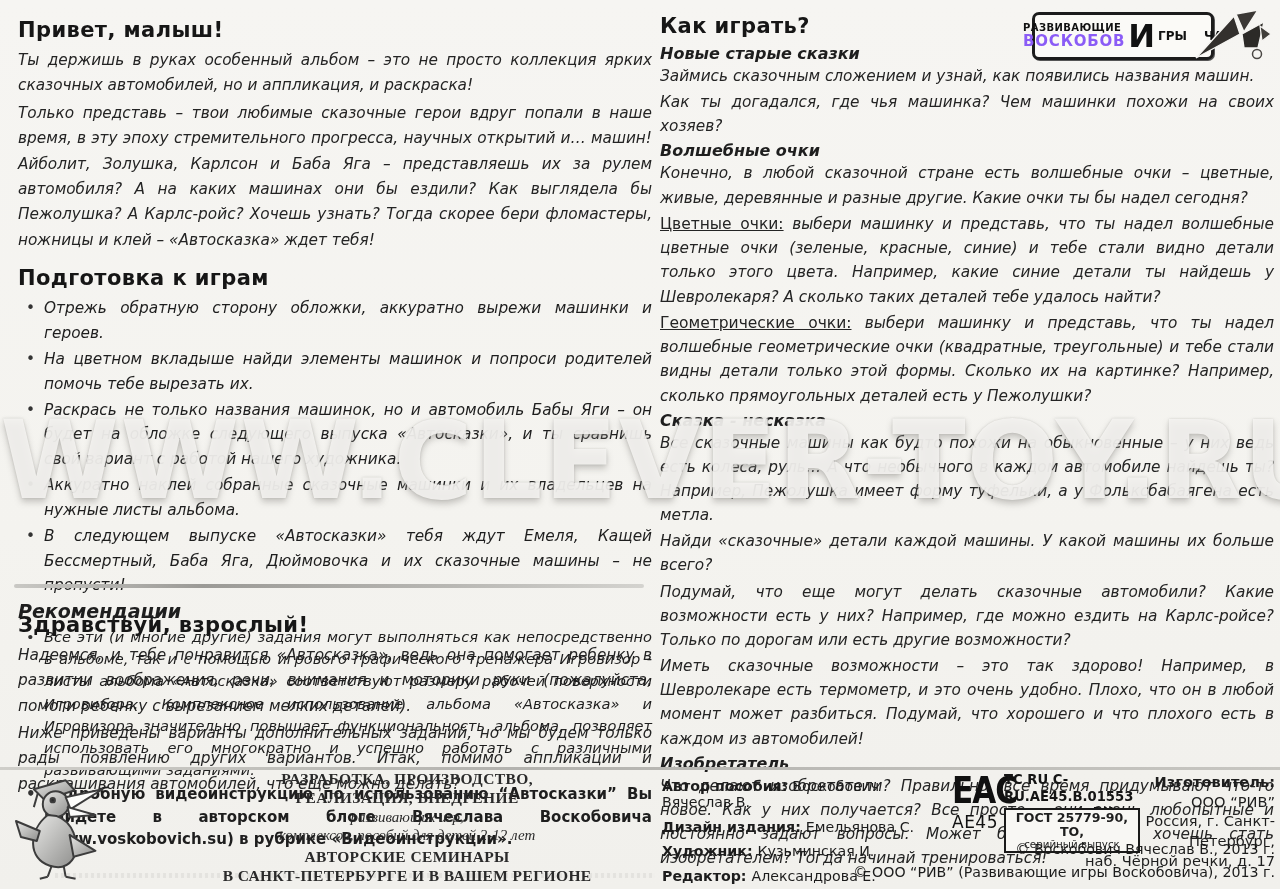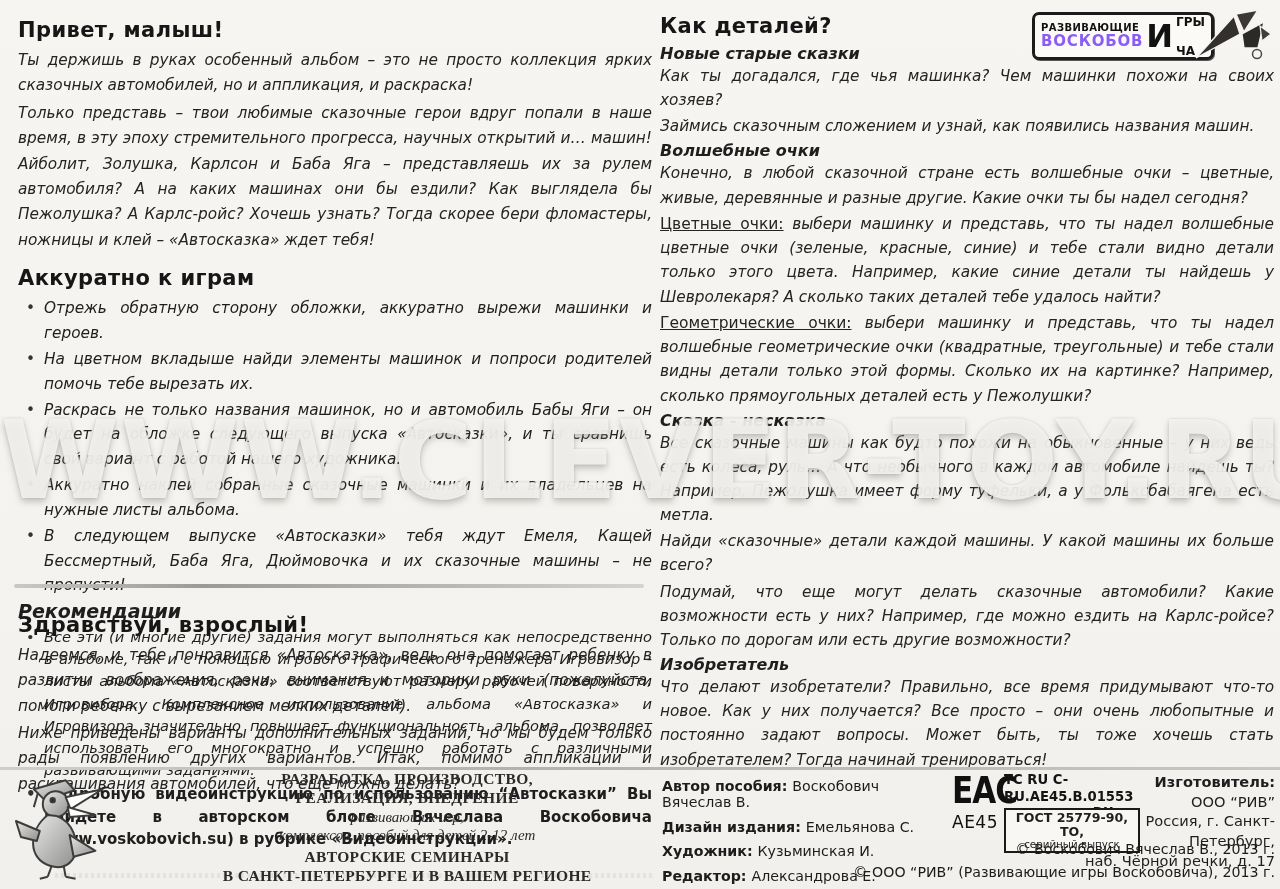--- a/index.html
+++ b/index.html
@@ -45,21 +45,21 @@
       pointer-events:none;z-index:5;}
 
   
   .logo-wrap{position:absolute;left:1032px;top:8px;width:240px;height:56px;z-index:2;}
   .logo-box{position:absolute;left:0;top:4px;width:176px;height:42px;border:3px solid #1c1c1c;
       border-radius:7px;background:#fbfaf7;display:flex;align-items:center;
       justify-content:center;gap:2px;box-shadow:1px 1px 0 #555;}
   .logo-l1{font-size:10px;font-weight:bold;letter-spacing:.4px;line-height:1.05;color:#111;}
   .logo-l2{font-size:15px;font-weight:bold;letter-spacing:.8px;line-height:1.0;color:#8b5cf6;}
   .logo-big{font-size:32px;font-weight:bold;color:#111;margin:0 1px;line-height:.9;}
-  .logo-r{display:flex;flex-direction:column;line-height:1.0;gap:17px;}
+  .logo-r{display:flex;flex-direction:row;line-height:1.0;gap:17px;}
   .logo-r span{font-size:12px;font-weight:bold;color:#111;}
   .logo-plane{position:absolute;right:0;top:0;}
 
   
   .promo{position:absolute;left:8px;top:772px;width:640px;height:110px;display:flex;align-items:center;gap:39px;}
   .promo-text{width:505px;text-align:center;font-family:"Liberation Serif",serif;color:#2a2a2a;}
   .promo-caps{font-weight:bold;font-size:15.5px;letter-spacing:.4px;line-height:1.25;}
   .promo-script{font-style:italic;font-size:15px;line-height:1.2;}
 
   
@@ -90,56 +90,57 @@
 </head>
 <body>
 
 <div class="page">
 
   <div class="col-left">
     <div class="h-big">Привет, малыш!</div>
     <p class="body-p">Ты держишь в руках особенный альбом – это не просто коллекция ярких сказочных автомобилей, но и аппликация, и раскраска!</p>
     <p class="body-p">Только представь – твои любимые сказочные герои вдруг попали в наше время, в эту эпоху стремительного прогресса, научных открытий и…  машин!  Айболит, Золушка, Карлсон и Баба Яга – представляешь их за рулем автомобиля? А на каких машинах они бы ездили?  Как выглядела бы Пежолушка? А Карлс-ройс? Хочешь узнать? Тогда скорее бери фломастеры, ножницы и клей – «Автосказка» ждет тебя!</p>
 
-    <div class="h-big" style="margin-top:13px;">Аккуратно к играм</div>
+    <div class="h-big" style="margin-top:13px;">Подготовка к играм</div>
     <div class="bullet">Отрежь обратную сторону обложки, аккуратно вырежи машинки и героев.</div>
     <div class="bullet">На цветном вкладыше найди элементы машинок и попроси родителей помочь тебе вырезать их.</div>
     <div class="bullet">Раскрась не только названия машинок, но и автомобиль Бабы Яги – он будет на обложке следующего выпуска «Автосказки», и ты сравнишь свой вариант с работой нашего художника.</div>
     <div class="bullet">Аккуратно наклей собранные сказочные машинки и их владельцев на нужные листы альбома.</div>
     <div class="bullet">В следующем выпуске «Автосказки» тебя ждут Емеля, Кащей Бессмертный, Баба Яга, Дюймовочка и их сказочные машины – не пропусти!</div>
 
     <div class="h-big" style="margin-top:15px;">Здравствуй, взрослый!</div>
     <p class="body-p">Надеемся, и тебе понравится «Автосказка», ведь она помогает ребенку в развитии воображения, речи, внимания и моторики руки (пожалуйста, помоги ребенку с вырезанием мелких деталей).</p>
     <p class="body-p">Ниже приведены варианты дополнительных заданий, но мы будем только рады появлению других вариантов. Итак, помимо аппликации  и раскрашивания автомобилей, что еще можно делать?</p>
   </div>
 
   <div class="divider-left"></div>
 
   <div class="col-left" style="top:592px;">
     <div class="h-reco">Рекомендации</div>
     <div class="bullet" style="font-size:14.6px;line-height:1.52;">Все эти (и многие другие) задания могут выполняться как непосредственно  в альбоме, так и с помощью игрового графического тренажера Игровизор - листы альбома «Автосказка» соответствуют размеру рабочей поверхности Игровизора. Комплексное использование альбома «Автосказка» и Игровизора значительно повышает функциональность альбома, позволяет использовать его многократно и успешно работать с различными развивающими заданиями.</div>
     <div class="bullet bold-upright" style="font-size:15px;line-height:1.5;">Подробную видеоинструкцию по использованию  “Автосказки”  Вы найдете в авторском блоге Вячеслава Воскобовича (www.voskobovich.su) в рубрике «Видеоинструкции».</div>
   </div>
 
   <div class="col-right">
-    <div class="h-big">Как деталей?</div>
+    <div class="h-big">Как играть?</div>
 
     <div class="h-sub">Новые старые сказки</div>
+    <p class="body-p">Займись сказочным сложением и узнай, как появились названия машин.</p>
     <p class="body-p">Как ты догадался, где чья машинка?  Чем машинки похожи на своих хозяев?</p>
-    <p class="body-p">Займись сказочным сложением и узнай, как появились названия машин.</p>
 
     <div class="h-sub">Волшебные очки</div>
     <p class="body-p">Конечно, в любой сказочной стране есть волшебные очки – цветные, живые, деревянные и разные другие. Какие очки ты бы надел сегодня?</p>
     <p class="body-p"><span class="lead">Цветные очки:</span><span> выбери машинку и представь, что ты надел волшебные цветные очки (зеленые, красные, синие) и тебе стали видно детали только этого цвета. Например, какие синие детали ты найдешь у Шевролекаря? А сколько таких деталей тебе удалось найти?</span></p>
     <p class="body-p"><span class="lead">Геометрические очки:</span><span> выбери машинку и представь, что ты надел волшебные геометрические очки (квадратные, треугольные) и тебе стали видны детали только этой формы. Сколько их на картинке? Например, сколько прямоугольных деталей есть у Пежолушки?</span></p>
 
     <div class="h-sub">Сказка - несказка</div>
     <p class="body-p">Все сказочные машины как будто похожи на обыкновенные – у них ведь есть колеса, руль… А что необычного в каждом автомобиле найдешь ты? Например, Пежолушка имеет форму туфельки,  а у Фольксбабаягена есть метла.</p>
     <p class="body-p">Найди «сказочные» детали каждой машины. У какой машины их больше всего?</p>
     <p class="body-p">Подумай, что еще могут делать сказочные автомобили? Какие возможности есть у них? Например, где можно ездить на Карлс-ройсе? Только по дорогам или есть другие возможности?</p>
+    <p class="body-p">Иметь сказочные возможности – это так здорово! Например, в Шевролекаре есть термометр, и это очень удобно. Плохо, что он в любой момент может разбиться. Подумай, что хорошего и что плохого есть в каждом из автомобилей!</p>
 
     <div class="h-sub">Изобретатель</div>
     <p class="body-p">Что делают изобретатели? Правильно, все время придумывают что-то новое. Как у них получается? Все просто – они очень любопытные и постоянно задают вопросы.  Может быть, ты тоже хочешь стать изобретателем? Тогда начинай тренироваться!</p>
 
   </div>
 
   <div class="logo-wrap">
     <div class="logo-box">
       <div>
         <div class="logo-l1">РАЗВИВАЮЩИЕ</div>

